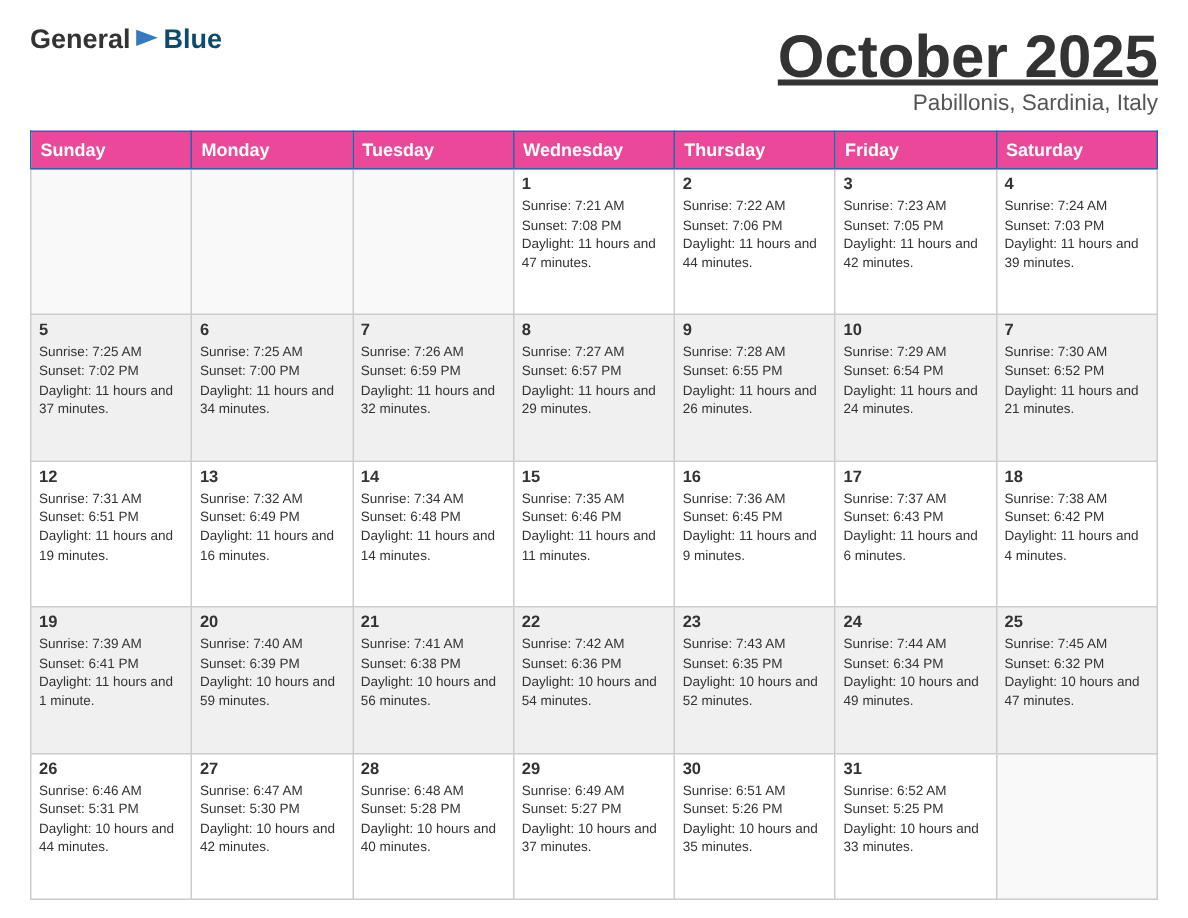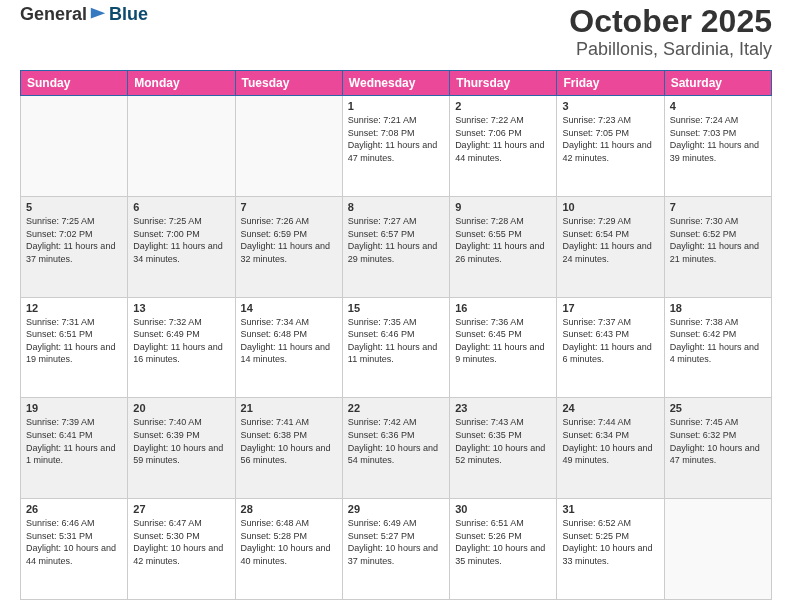--- a/index.html
+++ b/index.html
@@ -6,21 +6,21 @@
     body {
       font-family: Arial, sans-serif;
       background: #fff;
       width: 792px;
       height: 612px;
       overflow: hidden;
     }
     .page {
       width: 792px;
       height: 612px;
-      padding: 4px 20px 12px 20px;
+      padding: 16px 20px 12px 20px;
       display: flex;
       flex-direction: column;
     }
     .header {
       display: flex;
       align-items: flex-start;
       justify-content: space-between;
       margin-bottom: 10px;
     }
     .logo {
@@ -39,27 +39,28 @@
     .logo-blue { color: #0c4a6e; }
     .logo-icon {
       width: 18px;
       height: 18px;
       margin: 0 2px;
     }
     .title-section {
       text-align: right;
     }
     .month-title {
-      font-size: 32px;
+      font-size: 40px;
       font-weight: bold;
       color: #333;
       line-height: 1.1;
+      text-decoration: underline;
     }
     .location {
-      font-size: 18px;
+      font-size: 15px;
       color: #555;
     }
     .calendar {
       flex: 1;
       border: 1px solid #ccc;
       border-collapse: collapse;
       width: 100%;
       table-layout: fixed;
     }
     .calendar th {

